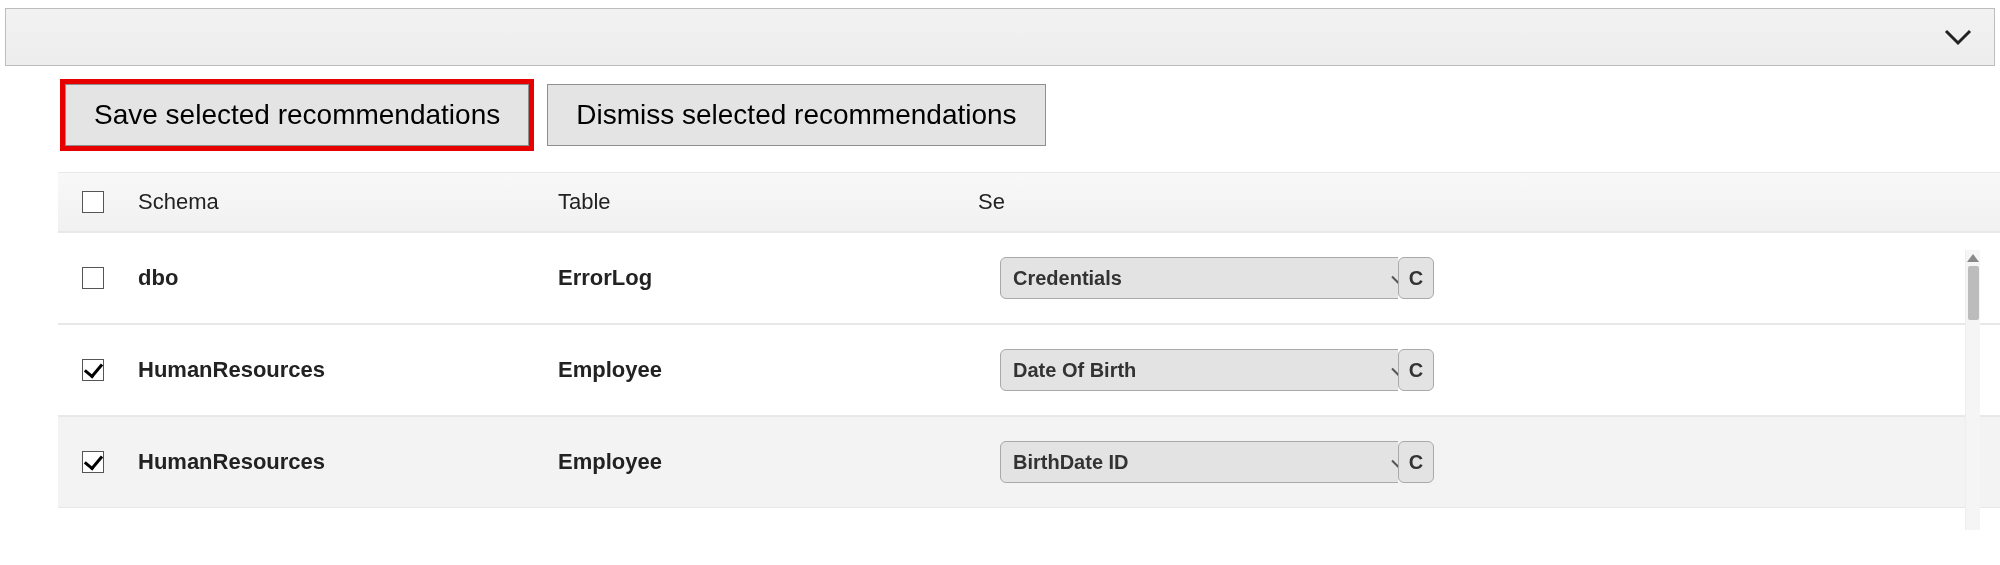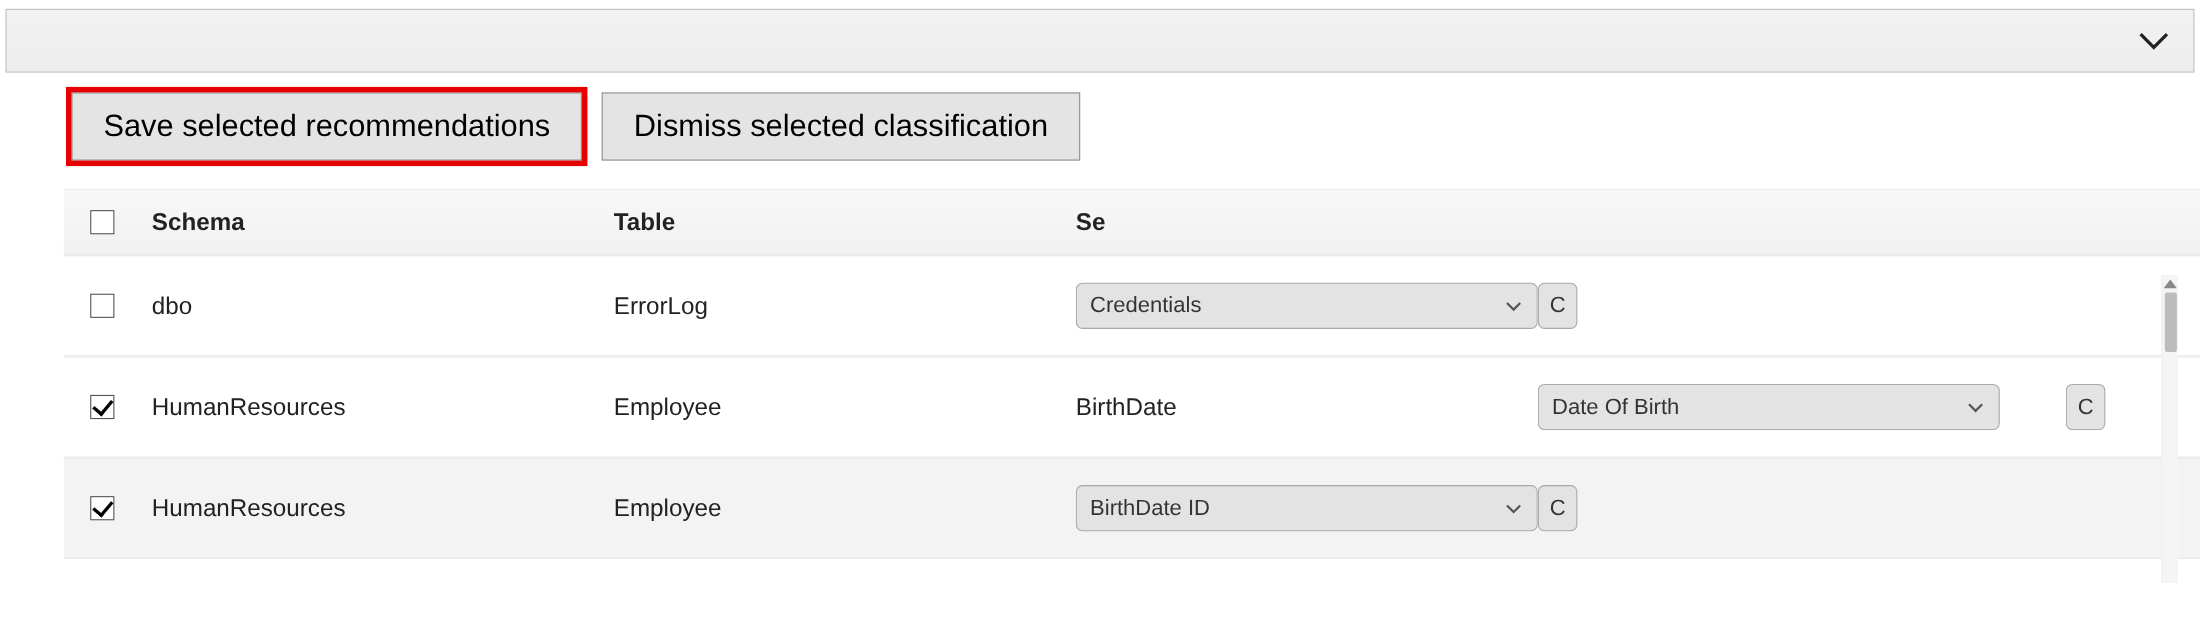--- a/index.html
+++ b/index.html
@@ -68,31 +68,32 @@
     align-items: center;
   }
   .thead, .trow {
     border-top: 1px solid #e8e8e8;
     border-bottom: 1px solid #e8e8e8;
   }
   .thead {
     background: linear-gradient(#f8f8f8, #f1f1f1);
   }
   .th {
-    font-weight: 700;
+    font-weight: 400;
     font-size: 22px;
     padding: 16px 10px 16px 0;
     white-space: nowrap;
     overflow: hidden;
   }
   .td {
     font-size: 22px;
     padding: 24px 10px 24px 0;
     white-space: nowrap;
     overflow: hidden;
+    font-weight: bold;
   }
   .trow.alt { background: #f3f3f3; }
 
   .cbcell { display:flex; justify-content:center; }
   .cb {
     width: 22px; height: 22px;
     border: 1.5px solid #555;
     background: #fff;
     display:inline-flex; align-items:center; justify-content:center;
     cursor: pointer;
@@ -112,20 +113,21 @@
     display: inline-flex;
     align-items: center;
     padding: 0 12px;
     background: #e3e3e3;
     border: 1px solid #a9a9a9;
     border-radius: 6px;
     font-size: 20px;
     color: #333;
     position: relative;
     cursor: pointer;
+    margin-left: 22px;
   }
   .select .sel-chev {
     position: absolute;
     right: 14px; top: 50%;
     transform: translateY(-50%);
   }
 
   .select-partial {
     width: 36px;
     height: 42px;
@@ -173,21 +175,21 @@
     <svg width="28" height="18" viewBox="0 0 28 18">
         <polyline points="2,3 14,15 26,3" fill="none" stroke="#222" stroke-width="3"></polyline>
       </svg>
   </span>
 </div>
 
 <div class="action-row">
   <span class="highlight-border">
     <button class="btn">Save selected recommendations</button>
   </span>
-  <button class="btn">Dismiss selected classification</button>
+  <button class="btn">Dismiss selected recommendations</button>
 </div>
 
 <div class="table-wrap">
 
   <div class="grid thead">
     <div class="th cbcell">
       <span class="cb"></span>
     </div>
     <div class="th">Schema</div>
     <div class="th">Table</div>
@@ -216,21 +218,20 @@
       </span>
     </div>
   </div>
 
   <div class="grid trow">
     <div class="td cbcell">
         <span class="cb checked"></span>
       </div>
     <div class="td">HumanResources</div>
     <div class="td">Employee</div>
-    <div class="td">BirthDate</div>
     <div class="td">
       <span class="select">
         <span>Date Of Birth</span>
         <span class="sel-chev">
           <svg width="14" height="10" viewBox="0 0 14 10">
               <polyline points="1,2 7,8 13,2" fill="none" stroke="#555" stroke-width="2"></polyline>
             </svg>
         </span>
       </span>
     </div>

